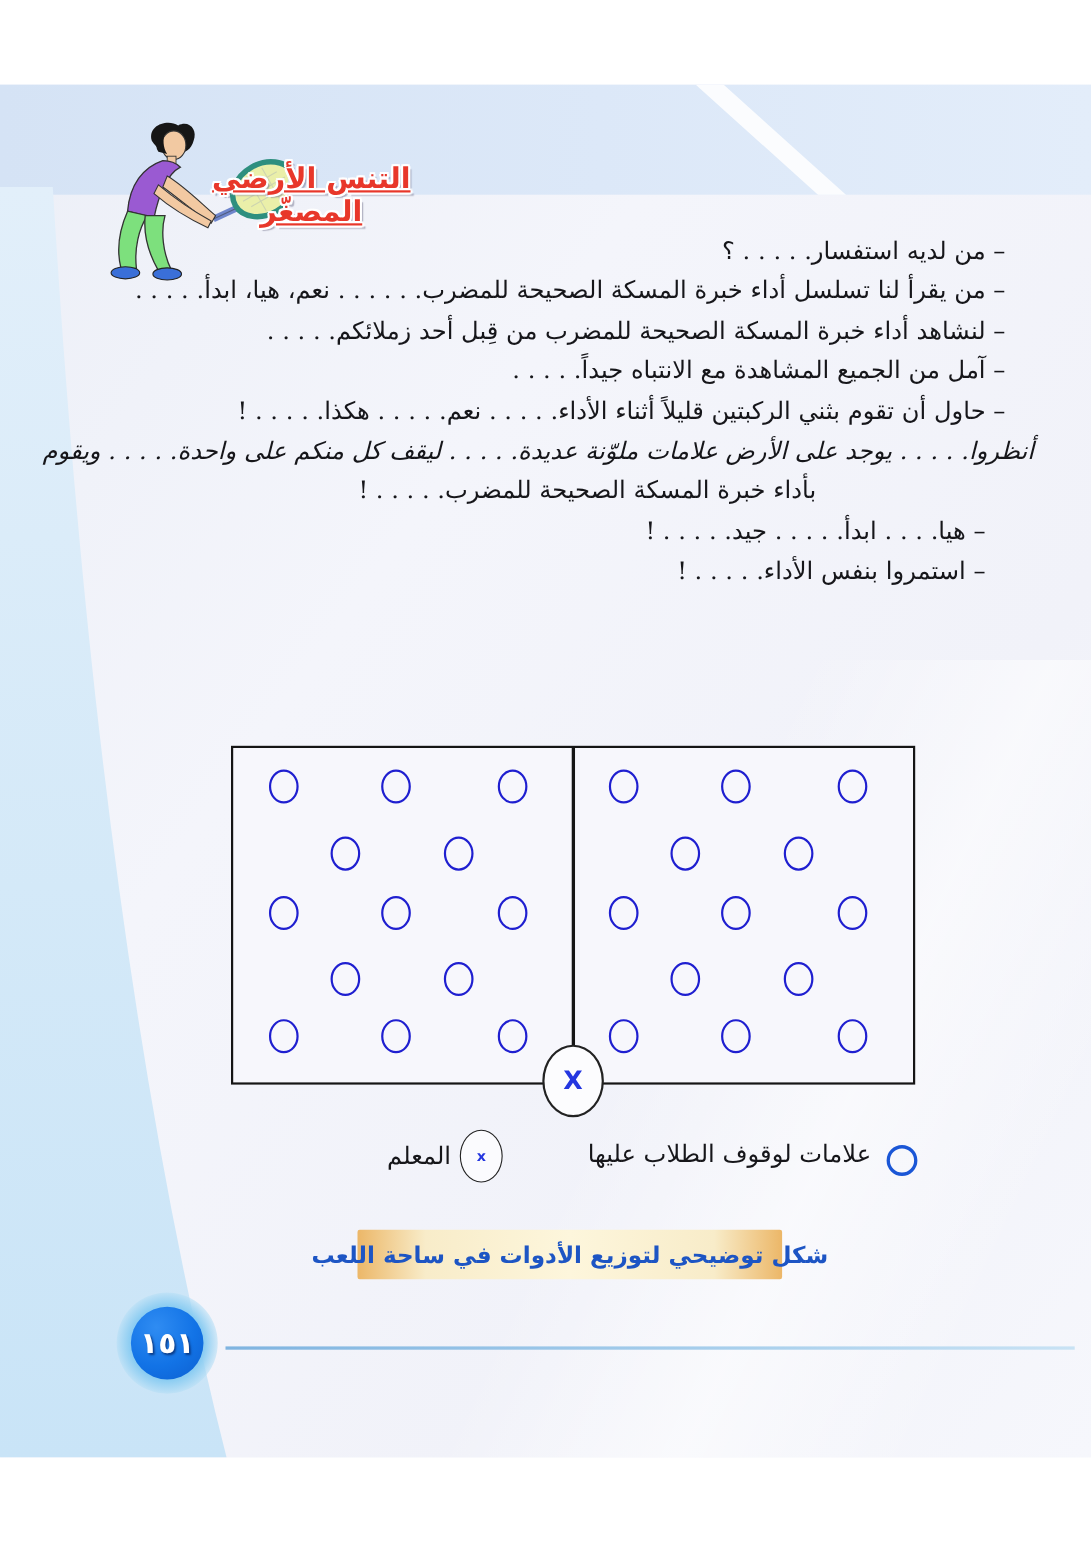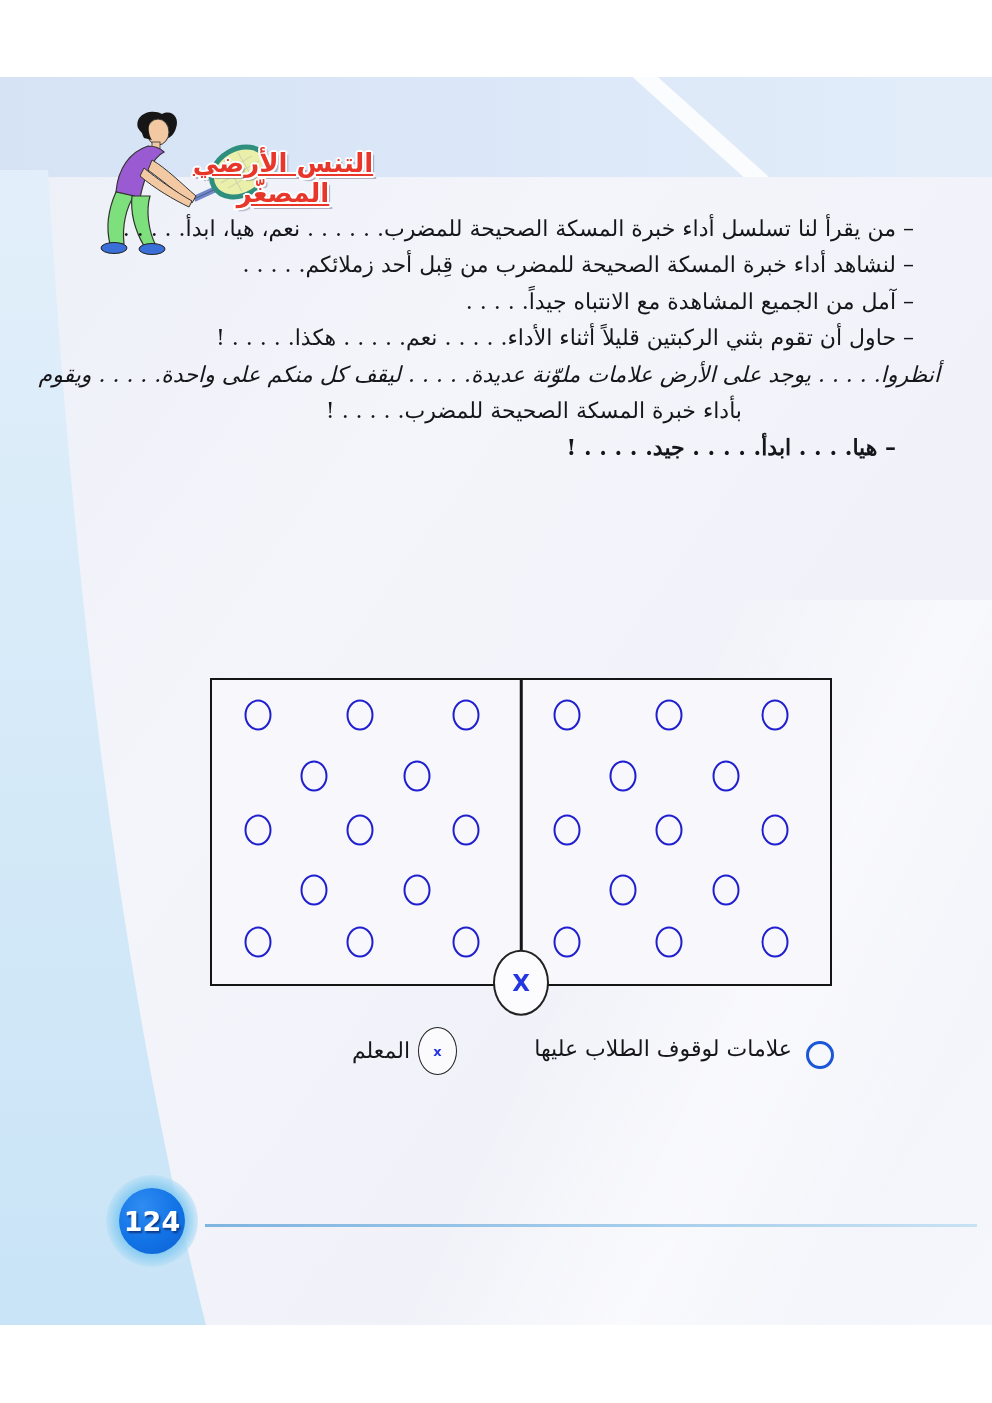--- a/index.html
+++ b/index.html
@@ -55,21 +55,21 @@
   .dialogue{
     position:absolute;left:0;top:211px;width:992px;
     direction:rtl;
     color:#16161a;
     font-size:22px;
   }
   .line{height:36.4px;line-height:36.4px;text-align:right;white-space:nowrap;}
   .mr-a{margin-right:78px;}
   .mr-b{margin-right:52px;font-style:italic;}
   .mr-c{margin-right:250px;}
-  .mr-d{margin-right:96px;font-weight:bold;}
+  .mr-d{margin-right:96px;}
   
   .court{
     position:absolute;left:210px;top:678px;width:618px;height:304px;
     border:2.5px solid #151515;
     background:#f7f7fc;
   }
   .court-half{position:absolute;top:0;height:100%;width:50%;}
   .half-left{left:0;}
   .half-right{right:0;}
   .court-divider{
@@ -195,27 +195,29 @@
     <path d="M64,86 C56,104 54,122 58,138 L72,138 C70,120 74,102 82,90 Z" fill="#7de07d" stroke="#333" stroke-width="1.2"></path>
     <path d="M80,90 C78,110 84,126 92,140 L104,140 C96,124 94,104 98,90 Z" fill="#7de07d" stroke="#333" stroke-width="1.2"></path>
 
     <ellipse cx="62" cy="142" rx="13" ry="5.5" fill="#3a6fd8" stroke="#222" stroke-width="1"></ellipse>
     <ellipse cx="100" cy="143" rx="13" ry="5.5" fill="#3a6fd8" stroke="#222" stroke-width="1"></ellipse>
   </svg>
 
   <div class="lesson-title">التنس الأرضي المصغّر</div>
 
   <div class="dialogue">
+    <div class="line mr-a">– من لديه استفسار. . . . . ؟</div>
     <div class="line mr-a">– من يقرأ لنا تسلسل أداء خبرة المسكة الصحيحة للمضرب. . . . . . نعم، هيا، ابدأ. . . . .</div>
     <div class="line mr-a">– لنشاهد أداء خبرة المسكة الصحيحة للمضرب من قِبل أحد زملائكم. . . . .</div>
     <div class="line mr-a">– آمل من الجميع المشاهدة مع الانتباه جيداً. . . . .</div>
     <div class="line mr-a">– حاول أن تقوم بثني الركبتين قليلاً أثناء الأداء. . . . . نعم. . . . . هكذا. . . . . !</div>
     <div class="line mr-b">أنظروا. . . . . يوجد على الأرض علامات ملوّنة عديدة. . . . . ليقف كل منكم على واحدة. . . . . ويقوم</div>
     <div class="line mr-c">بأداء خبرة المسكة الصحيحة للمضرب. . . . . !</div>
     <div class="line mr-d">– هيا. . . . ابدأ. . . . . جيد. . . . . !</div>
+    <div class="line mr-d">– استمروا بنفس الأداء. . . . . !</div>
   </div>
 
   <div class="court">
     <div class="court-half half-left">
         <div class="mark-circle" style="left: 15%; top: 11.5%;"></div>
         <div class="mark-circle" style="left: 48%; top: 11.5%;"></div>
         <div class="mark-circle" style="left: 82.3%; top: 11.5%;"></div>
         <div class="mark-circle" style="left: 33%; top: 31.6%;"></div>
         <div class="mark-circle" style="left: 66.2%; top: 31.6%;"></div>
         <div class="mark-circle" style="left: 15%; top: 49.3%;"></div>
@@ -244,18 +246,21 @@
         <div class="mark-circle" style="left: 82.3%; top: 86.2%;"></div>
       </div>
     <div class="center-marker">X</div>
   </div>
 
   <div class="legend-circle"></div>
   <div class="legend-label-students">علامات لوقوف الطلاب عليها</div>
   <div class="teacher-symbol">x</div>
   <div class="legend-label-teacher">المعلم</div>
 
+  <div class="caption-box">
+    <span class="caption-text">شكل توضيحي لتوزيع الأدوات في ساحة اللعب</span>
+  </div>
 
   <div class="footer-line"></div>
   <div class="page-badge-glow"></div>
-  <div class="page-badge">124</div>
+  <div class="page-badge">١٥١</div>
 
 </div>
 
 </body></html>

